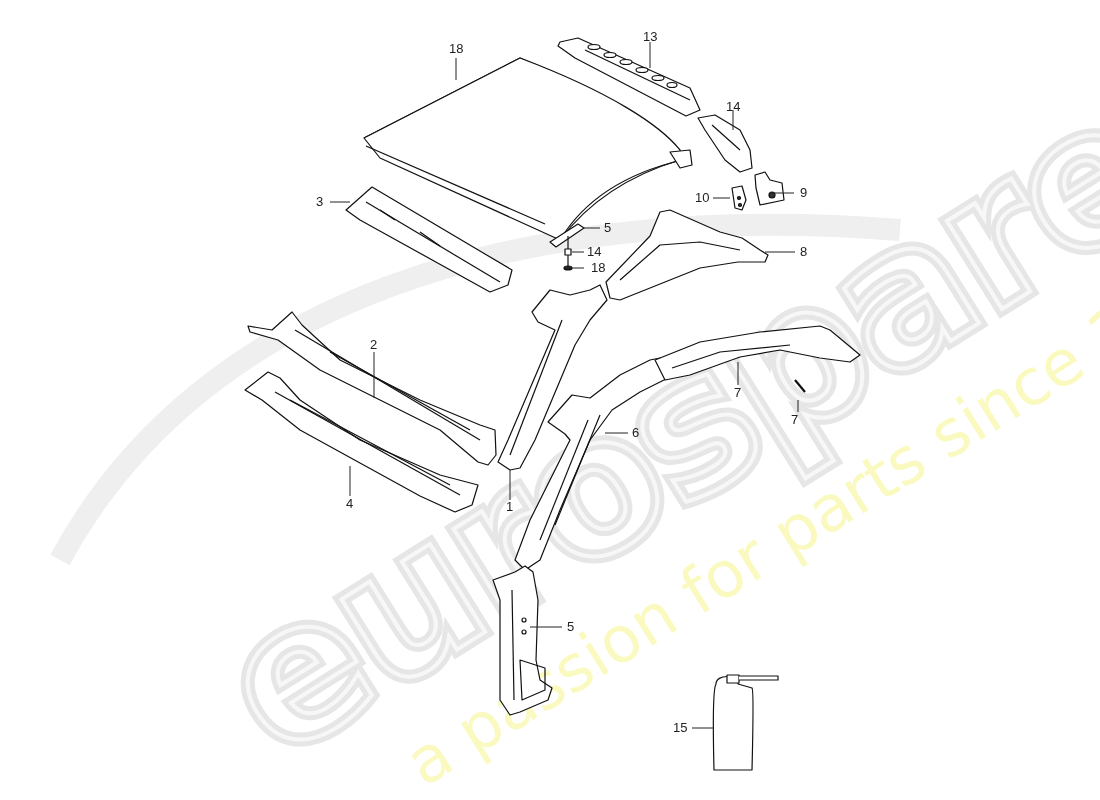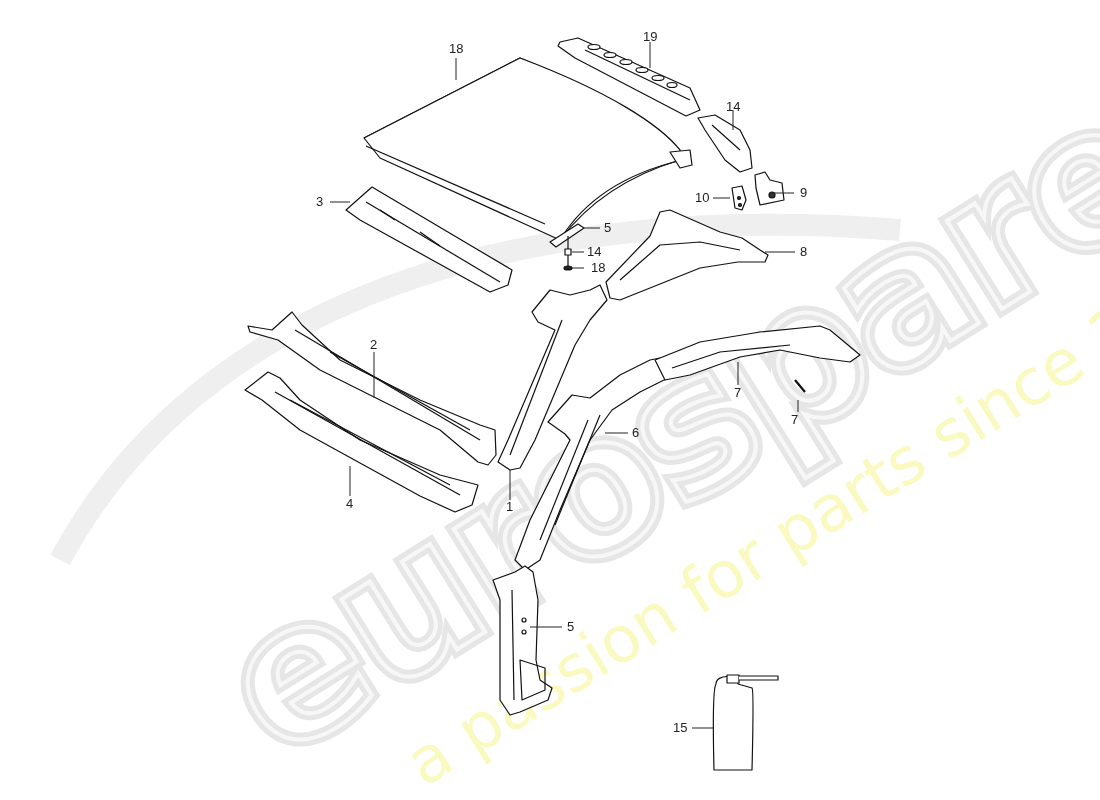--- a/index.html
+++ b/index.html
@@ -142,21 +142,21 @@
       <path d="M510 470 L510 500"></path>
       <path d="M605 433 L628 433"></path>
       <path d="M738 362 L738 385"></path>
       <path d="M798 400 L798 412"></path>
       <path d="M530 627 L562 627"></path>
       <path d="M692 728 L713 728"></path>
     </g>
   </svg>
 
   <span class="lbl" style="left:449px;top:42px">18</span>
-  <span class="lbl" style="left:643px;top:30px">19</span>
+  <span class="lbl" style="left:643px;top:30px">13</span>
   <span class="lbl" style="left:726px;top:100px">14</span>
   <span class="lbl" style="left:800px;top:186px">9</span>
   <span class="lbl" style="left:695px;top:191px">10</span>
   <span class="lbl" style="left:316px;top:195px">3</span>
   <span class="lbl" style="left:604px;top:221px">5</span>
   <span class="lbl" style="left:587px;top:245px">14</span>
   <span class="lbl" style="left:591px;top:261px">18</span>
   <span class="lbl" style="left:800px;top:245px">8</span>
   <span class="lbl" style="left:370px;top:338px">2</span>
   <span class="lbl" style="left:346px;top:497px">4</span>

